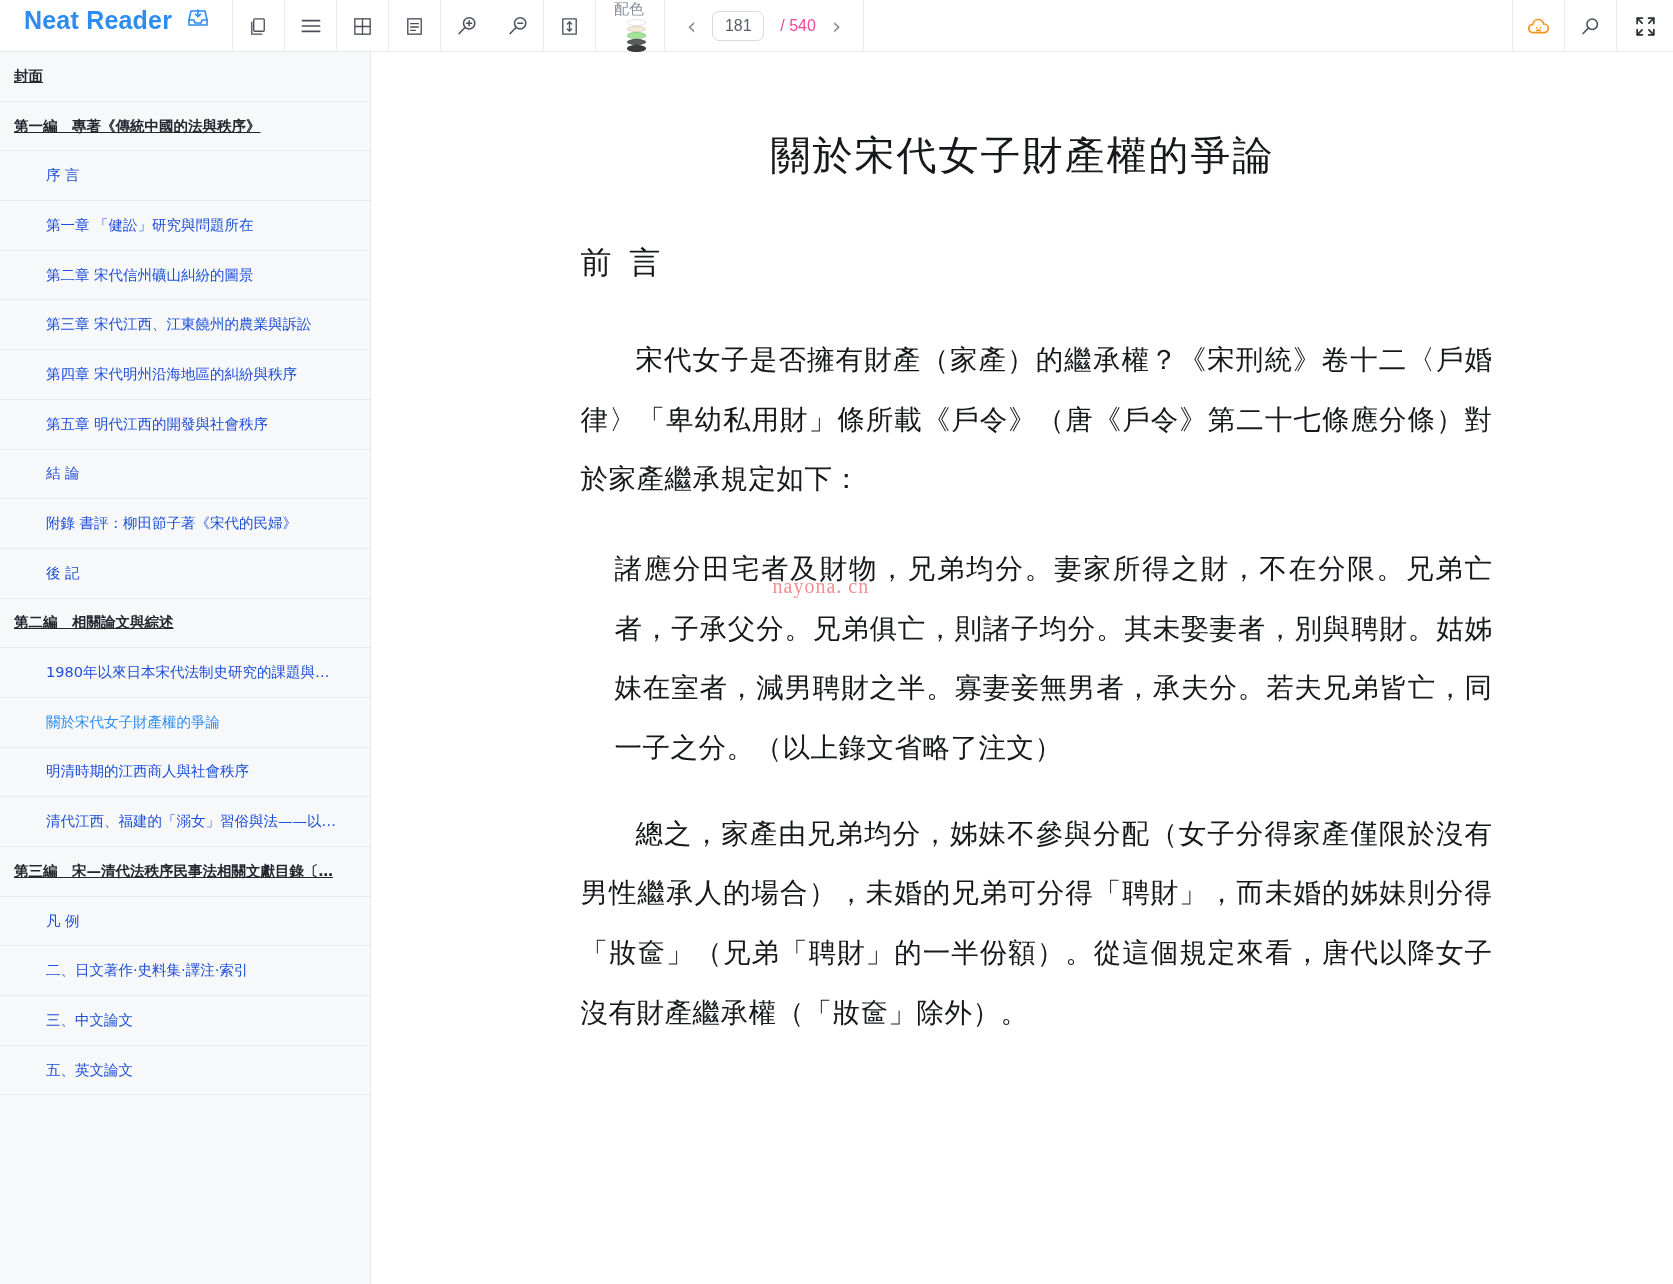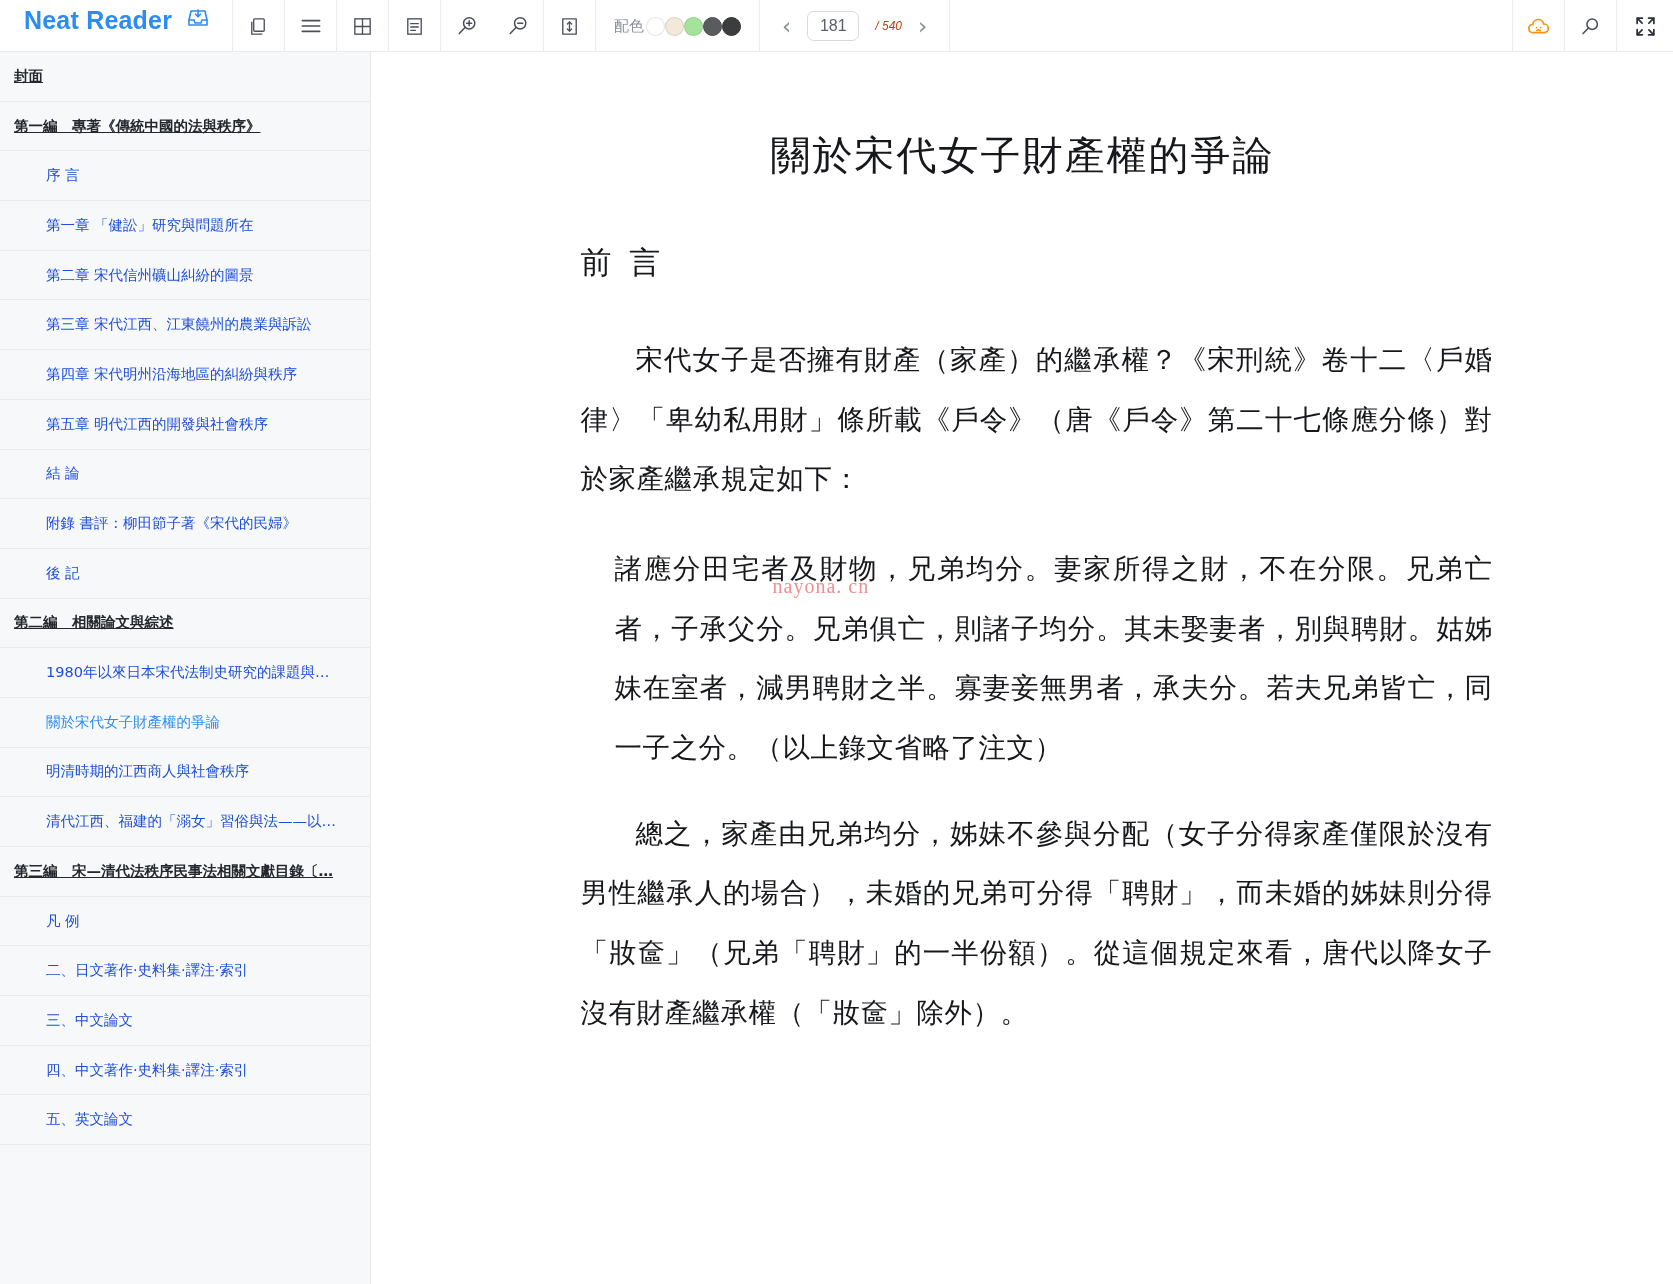--- a/index.html
+++ b/index.html
@@ -53,23 +53,24 @@
     display: flex;
     align-items: center;
     justify-content: center;
     cursor: pointer;
   }
   .tb-btn svg { display: block; }
 
   
   .palette {
     display: flex;
-    align-items: center;
+    align-items: flex-end;
     padding: 0 18px;
     height: 52px;
+    flex-direction: column;
   }
   .palette-label {
     font-size: 15px;
     color: #8a8f99;
     font-family: "DejaVu Sans", "Liberation Sans", sans-serif;
     margin-right: 2px;
     white-space: nowrap;
   }
   .swatch {
     width: 19px;
@@ -101,24 +102,23 @@
     border: 1px solid #d9dade;
     border-radius: 7px;
     text-align: center;
     font-size: 16px;
     color: #5a5f68;
     background: #fff;
     font-family: "Liberation Sans", sans-serif;
     outline: none;
   }
   .page-total {
-    font-size: 12px;
-    color: #c2410c;
+    font-size: 16px;
+    color: #ec4899;
     white-space: nowrap;
-    font-style: italic;
   }
   .tb-spacer { flex: 1 1 auto; }
 
   
   #sidebar {
     position: absolute;
     left: 0; top: 52px;
     width: 371px;
     height: 1232px;
     background: #f7f8fa;
@@ -411,23 +411,20 @@
       <div class="toc-item lvl1">
         <span class="toc-label">凡 例</span>
       </div>
       <div class="toc-item lvl1">
         <span class="toc-label">二、日文著作·史料集·譯注·索引</span>
       </div>
       <div class="toc-item lvl1">
         <span class="toc-label">三、中文論文</span>
       </div>
       <div class="toc-item lvl1">
-        <span class="toc-label">四、中文著作·史料集·譯注·索引</span>
-      </div>
-      <div class="toc-item lvl1">
         <span class="toc-label">五、英文論文</span>
       </div>
     </div>
 </div>
 
 <div id="reader">
   <div class="page-body">
     <h1 class="doc-title">關於宋代女子財產權的爭論</h1>
     <h2 class="sec-title">前 言</h2>
     <p class="para">宋代女子是否擁有財產（家產）的繼承權？《宋刑統》卷十二〈戶婚律〉「卑幼私用財」條所載《戶令》（唐《戶令》第二十七條應分條）對於家產繼承規定如下：</p>

